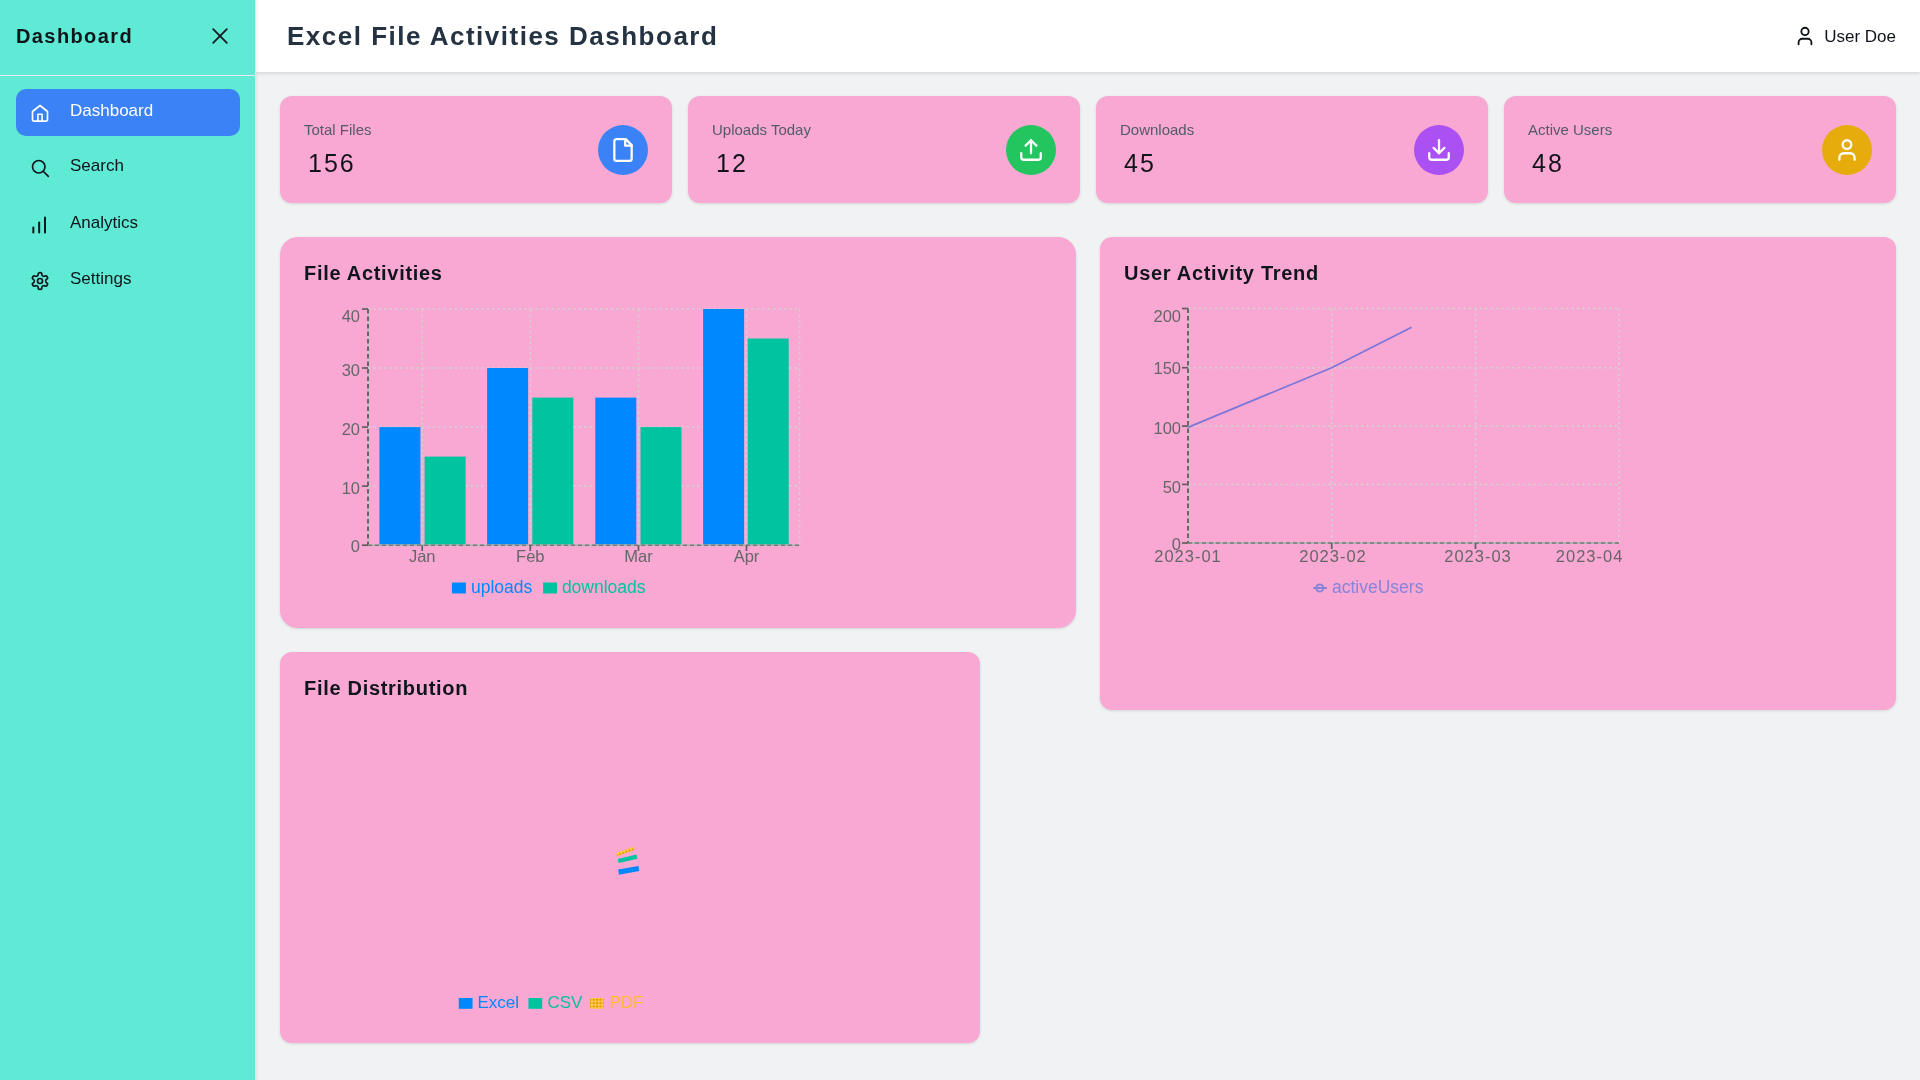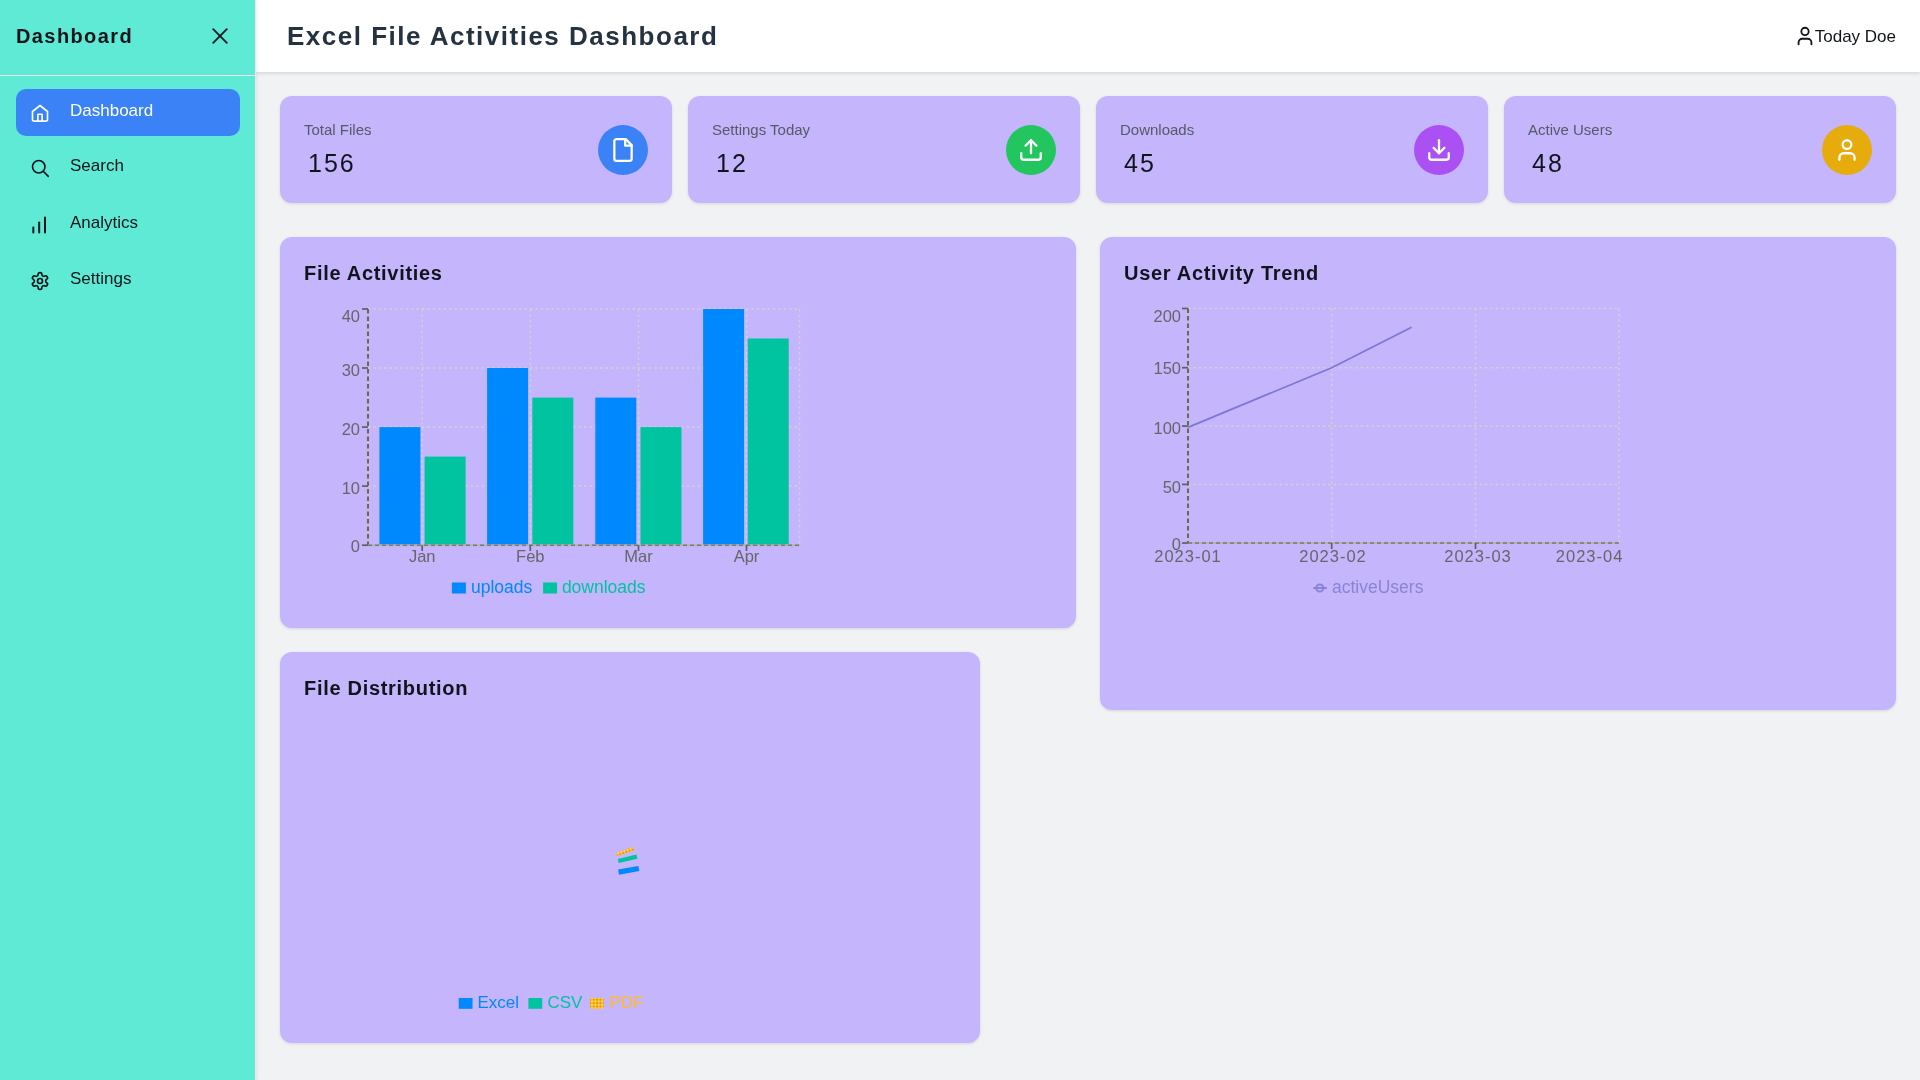--- a/index.html
+++ b/index.html
@@ -23,21 +23,21 @@
 
   
   #topbar { position:absolute; left:256px; top:0; width:1664px; height:72px; background:#fff;
             box-shadow:0 1px 4px rgba(0,0,0,0.14); z-index:20; }
   #main-title { position:absolute; left:31px; top:21px; font-size:26px; letter-spacing:1.5px; font-weight:bold; color:#253241; }
   #user { position:absolute; right:24px; top:26px; height:22px; }
   #user svg { position:absolute; right:80px; top:-1px; }
   #user span { position:absolute; right:0; top:1px; font-size:17px; color:#10151c; white-space:nowrap; }
 
   
-  .card { position:absolute; background:#c4b5fd; border-radius:12px; box-shadow:0 1px 3px rgba(0,0,0,0.12); }
+  .card { position:absolute; background:#f9a8d4; border-radius:12px; box-shadow:0 1px 3px rgba(0,0,0,0.12); }
   .stat { width:392px; height:107px; top:96px; }
   .stat .lbl { position:absolute; left:24px; top:26px; font-size:15px; line-height:15px; color:#545b64; }
   .stat .num { position:absolute; left:28px; top:55px; font-size:25px; line-height:25px; letter-spacing:2px; font-weight:normal; color:#10151c; }
   .stat .circ { position:absolute; right:24px; top:28.5px; width:50px; height:50px; border-radius:50%; }
   .stat .circ svg { position:absolute; left:12px; top:12px; }
   .chart-title { position:absolute; left:24px; top:25px; font-size:20px; letter-spacing:0.7px; font-weight:bold; color:#10151c; }
 </style>
 </head>
 <body>
 
@@ -80,36 +80,36 @@
   </div>
 </div>
 
 <div id="topbar">
   <div id="main-title">Excel File Activities Dashboard</div>
   <div id="user">
     <svg width="22" height="22" viewBox="0 0 24 24" fill="none" stroke="#10151c" stroke-width="2" stroke-linecap="round" stroke-linejoin="round">
         <path d="M19 21v-2a4 4 0 0 0-4-4H9a4 4 0 0 0-4 4v2"></path>
         <circle cx="12" cy="7" r="4"></circle>
       </svg>
-    <span>Today Doe</span>
+    <span>User Doe</span>
   </div>
 </div>
 
 <div class="card stat" style="left:280px;">
   <div class="lbl">Total Files</div>
   <div class="num">156</div>
   <div class="circ" style="background:#3b82f6;">
     <svg width="26" height="26" viewBox="0 0 24 24" fill="none" stroke="#fff" stroke-width="2.1" stroke-linecap="round" stroke-linejoin="round">
         <path d="M14.5 2H6a2 2 0 0 0-2 2v16a2 2 0 0 0 2 2h12a2 2 0 0 0 2-2V7.5z"></path>
         <polyline points="14 2 14 8 20 8"></polyline>
       </svg>
   </div>
 </div>
 <div class="card stat" style="left:688px;">
-  <div class="lbl">Settings Today</div>
+  <div class="lbl">Uploads Today</div>
   <div class="num">12</div>
   <div class="circ" style="background:#22c55e;">
     <svg width="26" height="26" viewBox="0 0 24 24" fill="none" stroke="#fff" stroke-width="2.1" stroke-linecap="round" stroke-linejoin="round">
         <path d="M21 15v4a2 2 0 0 1-2 2H5a2 2 0 0 1-2-2v-4"></path>
         <polyline points="17 8 12 3 7 8"></polyline>
         <line x1="12" y1="3" x2="12" y2="15"></line>
       </svg>
   </div>
 </div>
 <div class="card stat" style="left:1096px;">
@@ -127,21 +127,21 @@
   <div class="lbl">Active Users</div>
   <div class="num">48</div>
   <div class="circ" style="background:#e5ac0c;">
     <svg width="26" height="26" viewBox="0 0 24 24" fill="none" stroke="#fff" stroke-width="2.1" stroke-linecap="round" stroke-linejoin="round">
         <path d="M19 21v-2a4 4 0 0 0-4-4H9a4 4 0 0 0-4 4v2"></path>
         <circle cx="12" cy="7" r="4"></circle>
       </svg>
   </div>
 </div>
 
-<div class="card" id="fa-card" style="left:280px; top:237px; width:796px; height:391px;">
+<div class="card" id="fa-card" style="left:280px; top:237px; width:796px; height:391px;border-radius:18px;">
   <div class="chart-title">File Activities</div>
   <svg width="796" height="391" viewBox="0 0 796 391" style="position:absolute;left:0;top:0;">
 
     <g stroke="#d2d2d2" stroke-width="1.5" stroke-dasharray="2.4 3" fill="none">
       <line x1="142.2" y1="72" x2="142.2" y2="308.2"></line>
       <line x1="250.3" y1="72" x2="250.3" y2="308.2"></line>
       <line x1="358.5" y1="72" x2="358.5" y2="308.2"></line>
       <line x1="466.5" y1="72" x2="466.5" y2="308.2"></line>
       <line x1="519.5" y1="72" x2="519.5" y2="308.2"></line>
       <line x1="88" y1="72" x2="519.5" y2="72"></line>

